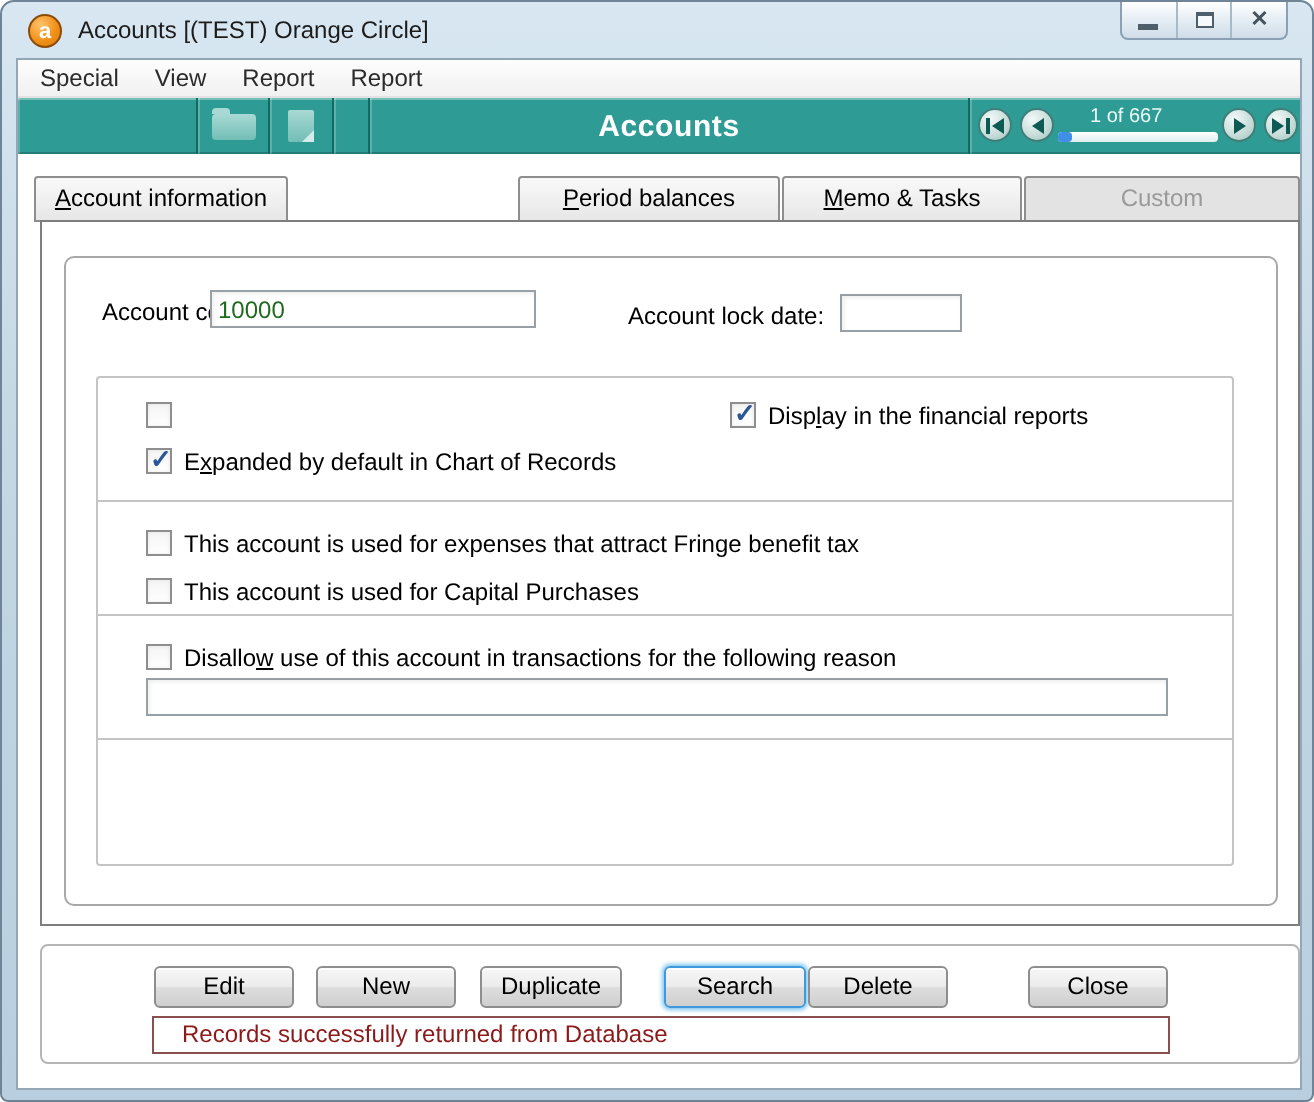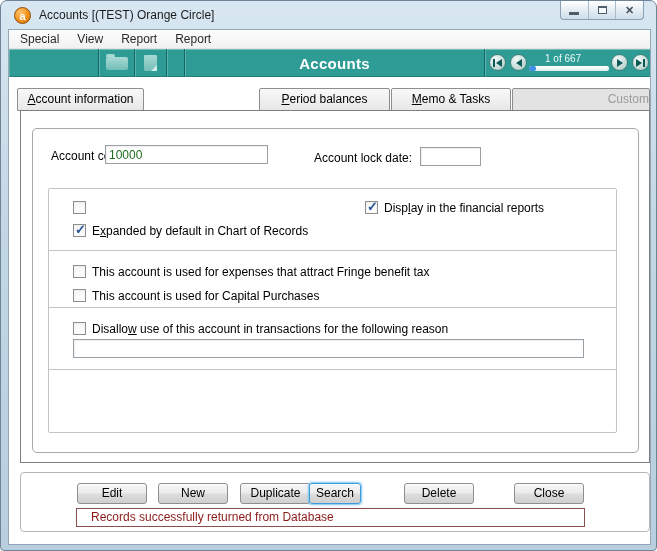--- a/index.html
+++ b/index.html
@@ -82,21 +82,21 @@
     border: 1px solid #8e8e8e; border-radius: 2px 2px 0 0;
     background: linear-gradient(#f9f9f9, #e7e7e7);
     font-size: 12px; color: #000; text-align: center; line-height: 21px; }
   .tab.active { top: 85px; height: 27px; z-index: 3; background: #ffffff; border-bottom: none;
     color: #1f51cf; line-height: 25px; }
   .tab.disabled { background: #e3e3e3; color: #9a9a9a; }
   .t1 { left: 16px; width: 127px; }
   .t2 { left: 145px; width: 112px; }
   .t3 { left: 258px; width: 131px; }
   .t4 { left: 390px; width: 120px; }
-  .t5 { left: 511px; width: 138px; text-align: right; }
+  .t5 { left: 511px; width: 138px; }
   .akey { text-decoration: underline; }
   
   .tabpage { position: absolute; left: 19px; top: 109px; width: 630px; height: 353px;
     border: 1px solid #7e7e7e; background: #fff; z-index: 2; }
   .inner-panel { position: absolute; left: 31px; top: 127px; width: 607px; height: 325px;
     border: 1px solid #a8a8a8; border-radius: 5px; z-index: 2; }
   .groupbox { position: absolute; left: 47px; top: 187px; width: 569px; height: 245px;
     border: 1px solid #c4c4c4; border-radius: 2px; z-index: 2; }
   .gdiv { position: absolute; left: 47px; width: 569px; height: 0;
     border-top: 1px solid #c4c4c4; z-index: 3; }
@@ -125,21 +125,21 @@
   
   .btn { position: absolute; top: 482px; height: 21px; z-index: 4;
     border: 1px solid #8e8e8e; border-radius: 3px;
     background: linear-gradient(#f6f6f6, #ececec 48%, #dddddd 52%, #cfcfcf);
     box-shadow: inset 0 1px 0 #ffffff;
     font-size: 12px; color: #000; text-align: center; line-height: 19px; }
   .btn.focused { border-color: #3e9adb; box-shadow: 0 0 2px 1px #7cc5ee, inset 0 1px 0 #ffffff; }
   .b-edit { left: 76px; width: 70px; }
   .b-new { left: 157px; width: 70px; }
   .b-dup { left: 239px; width: 71px; }
-  .b-search { left: 308px; width: 52px; }
+  .b-search { left: 331px; width: 71px; }
   .b-del { left: 403px; width: 70px; }
   .b-close { left: 513px; width: 70px; }
   .status { position: absolute; left: 75px; top: 507px; width: 509px; height: 19px; z-index: 4;
     border: 1px solid #8a5050; background: #fff; font-size: 12px; line-height: 17px;
     padding-left: 14px; color: #8B1A1A; white-space: nowrap; overflow: hidden; }
 </style>
 </head>
 <body>
 
 <div class="window">

